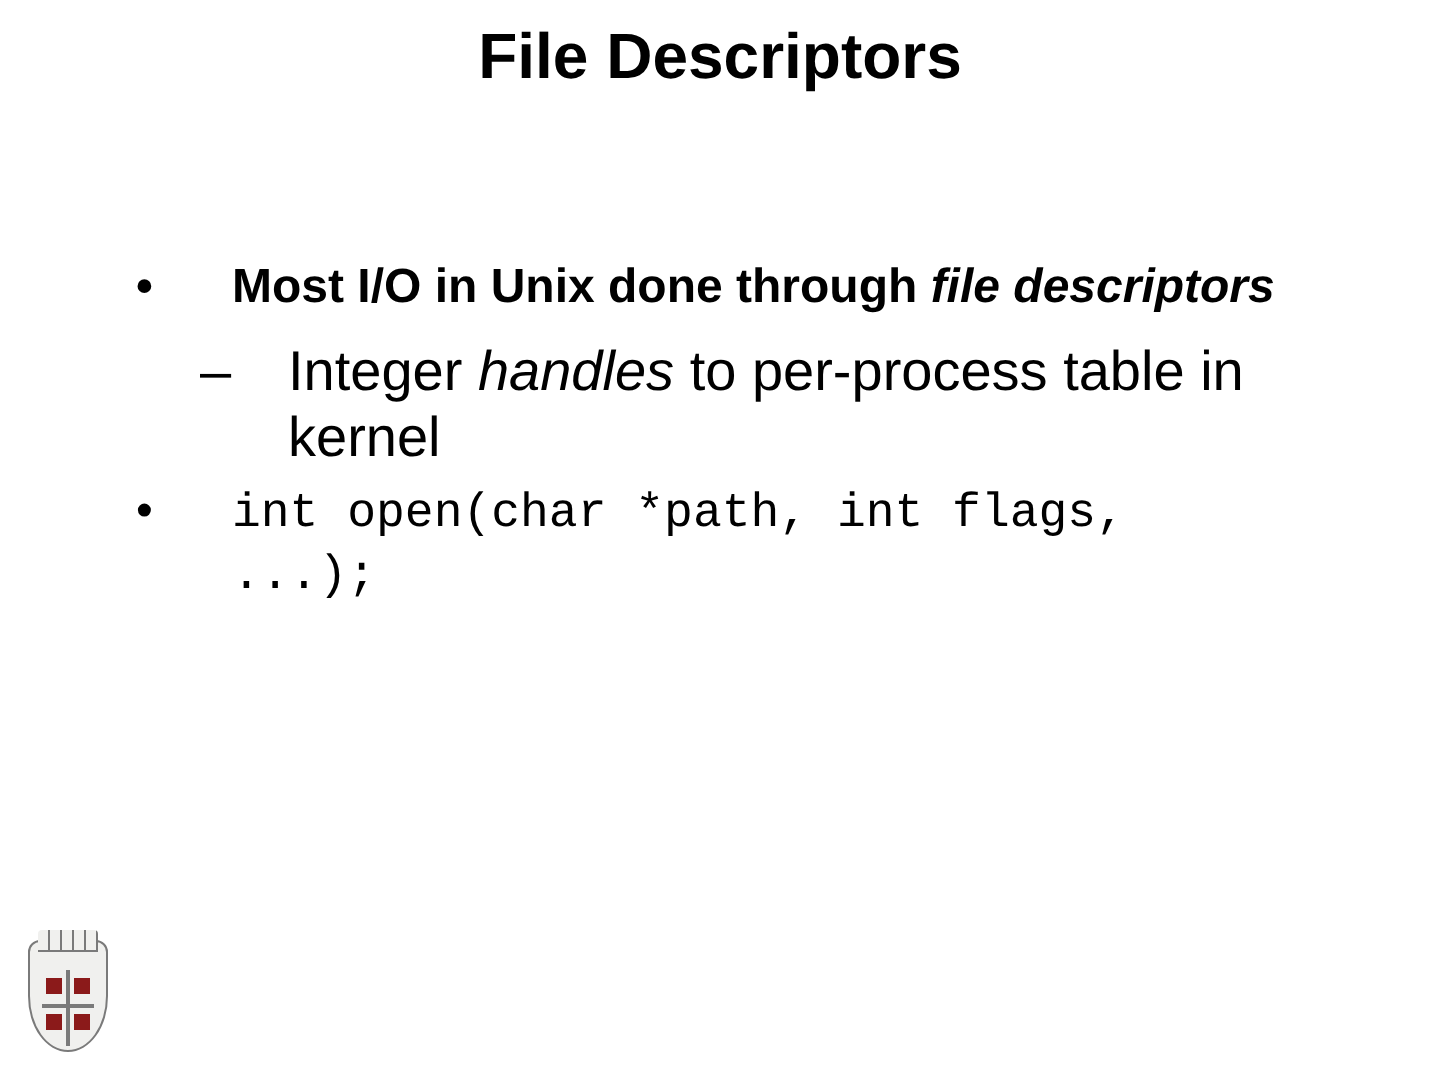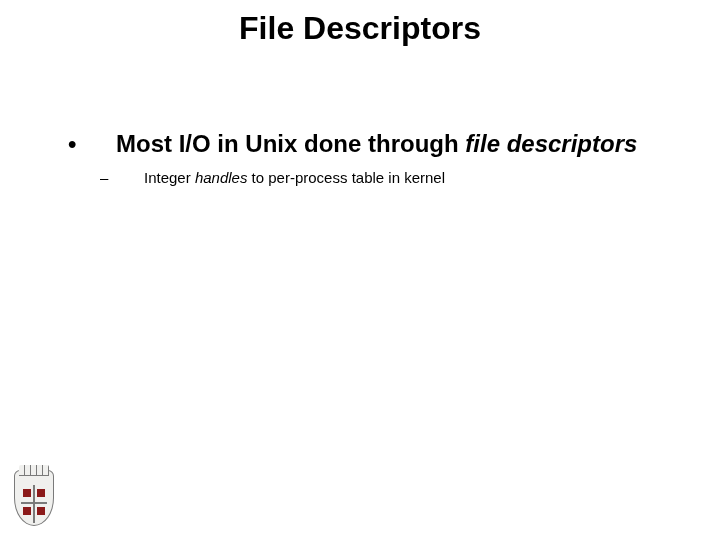--- a/index.html
+++ b/index.html
@@ -38,21 +38,21 @@
     text-indent: -24px;
     padding-left: 24px;
     line-height: 1.2;
   }
   .bullet-l1 .dot {
     display: inline-block;
     width: 24px;
     text-align: left;
   }
   .bullet-l2 {
-    font-size: 15px;
+    font-size: 28px;
     margin: 0 0 6px 30px;
     text-indent: -22px;
     padding-left: 22px;
     line-height: 1.2;
   }
   .bullet-l2 .dash {
     display: inline-block;
     width: 22px;
     text-align: left;
   }
@@ -125,20 +125,23 @@
   <div class="body">
 
     <p class="bullet-l1 bold">
       <span class="dot">•</span><span>Most I/O in Unix done through </span><span class="italic">file descriptors</span>
     </p>
 
     <p class="bullet-l2">
       <span class="dash">–</span><span>Integer </span><span class="italic">handles</span><span> to per-process table in kernel</span>
     </p>
 
+    <p class="bullet-l1">
+      <span class="dot">•</span><span class="code">int open(char *path, int flags, ...);</span>
+    </p>
 
 
   </div>
 
   <div class="logo" aria-label="brown-university-shield">
     <div class="shield">
       <div class="top"></div>
       <div class="cross-v"></div>
       <div class="cross-h"></div>
       <div class="q q1"></div>

